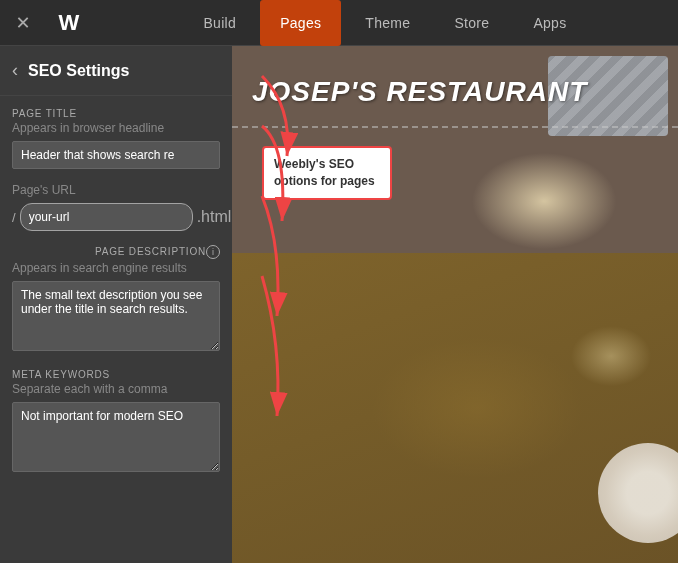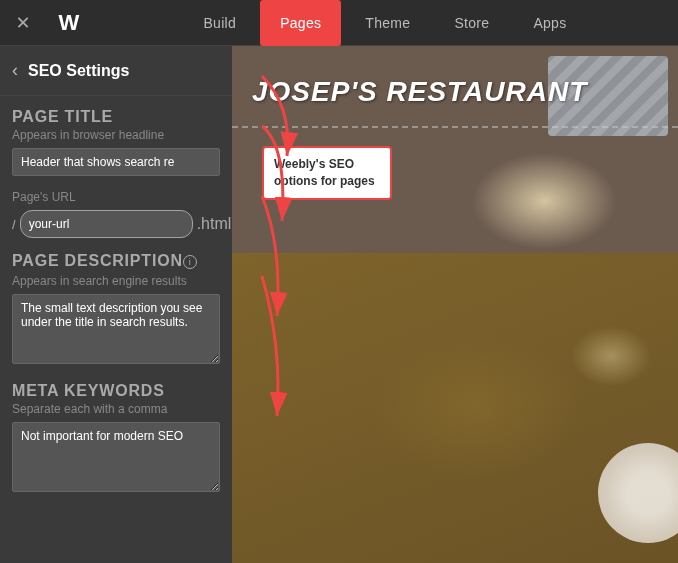--- a/index.html
+++ b/index.html
@@ -20,21 +20,21 @@
       color: #fff; font-size: 22px; font-weight: bold;
     }
     .nav-tabs {
       display: flex; flex: 1; justify-content: center; gap: 4px;
     }
     .nav-tab {
       padding: 0 20px; height: 46px; display: flex; align-items: center;
       color: #bbb; font-size: 14px; cursor: pointer; letter-spacing: 0.3px;
     }
     .nav-tab.active {
-      background: #ef4444; color: #fff; border-radius: 3px;
+      background: #c2410c; color: #fff; border-radius: 3px;
     }
 
     
     .main-layout {
       display: flex; height: calc(563px - 46px);
     }
 
     
     .left-panel {
       width: 232px; background: #3a3a3a; flex-shrink: 0;
@@ -52,21 +52,21 @@
     }
 
     .panel-content {
       padding: 12px; flex: 1;
     }
 
     .field-group {
       margin-bottom: 14px;
     }
     .field-label {
-      font-size: 16px; font-weight: bold; color: #aaa; letter-spacing: 0.8px;
+      font-size: 10px; font-weight: normal; color: #aaa; letter-spacing: 0.8px;
       text-transform: uppercase; margin-bottom: 2px;
     }
     .field-sublabel {
       font-size: 12px; color: #888; margin-bottom: 6px;
     }
     .field-input {
       width: 100%; background: #555; border: 1px solid #666; color: #fff;
       font-size: 12px; padding: 6px 8px; border-radius: 2px; outline: none;
     }
     textarea.field-input {
@@ -81,21 +81,21 @@
     }
     .permalink-input {
       flex: 1; background: #555; border: 1px solid #a3a3a3; color: #fff;
       font-size: 12px; padding: 6px 8px; border-radius: 12px; outline: none;
     }
     .permalink-ext {
       color: #aaa; font-size: 16px; flex-shrink: 0;
     }
 
     .field-label-row {
-      display: flex; align-items: center; justify-content: flex-start;
+      display: flex; align-items: center; justify-content: flex-end;
       margin-bottom: 2px;
     }
     .info-icon {
       width: 14px; height: 14px; border: 1px solid #aaa; border-radius: 50%;
       color: #aaa; font-size: 9px; display: flex; align-items: center; justify-content: center;
       cursor: pointer;
     }
 
     
     .right-preview {

